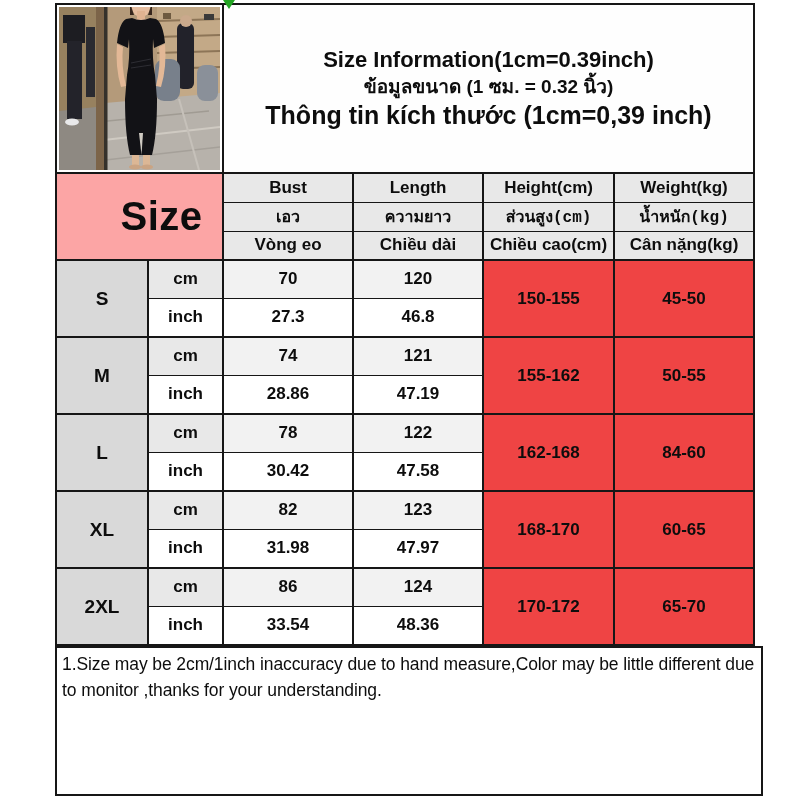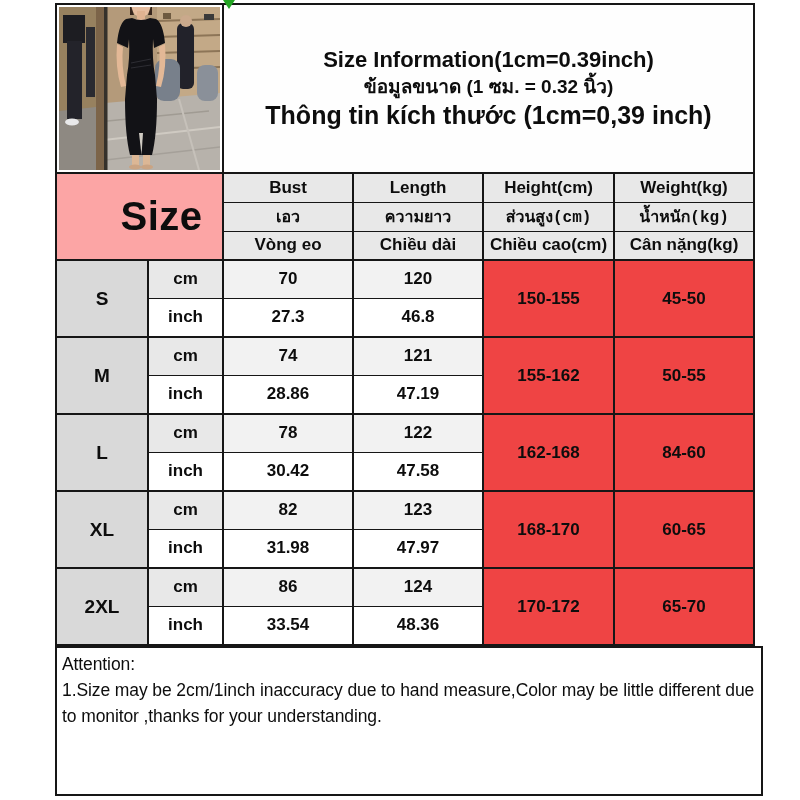--- a/index.html
+++ b/index.html
@@ -255,17 +255,16 @@
         <td class="val-inch bt-thin">33.54</td>
         <td class="val-inch bt-thin">48.36</td>
       </tr>
     </tbody>
       </table>
   </div>
 
   <div class="green-flag"></div>
 
   <div class="attention-box">
-    <p>Attention:</p>
     <p>1.Size may be 2cm/1inch inaccuracy due to hand measure,Color may be little different due to monitor ,thanks for your understanding.</p>
   </div>
 
 </div>
 
 </body></html>

